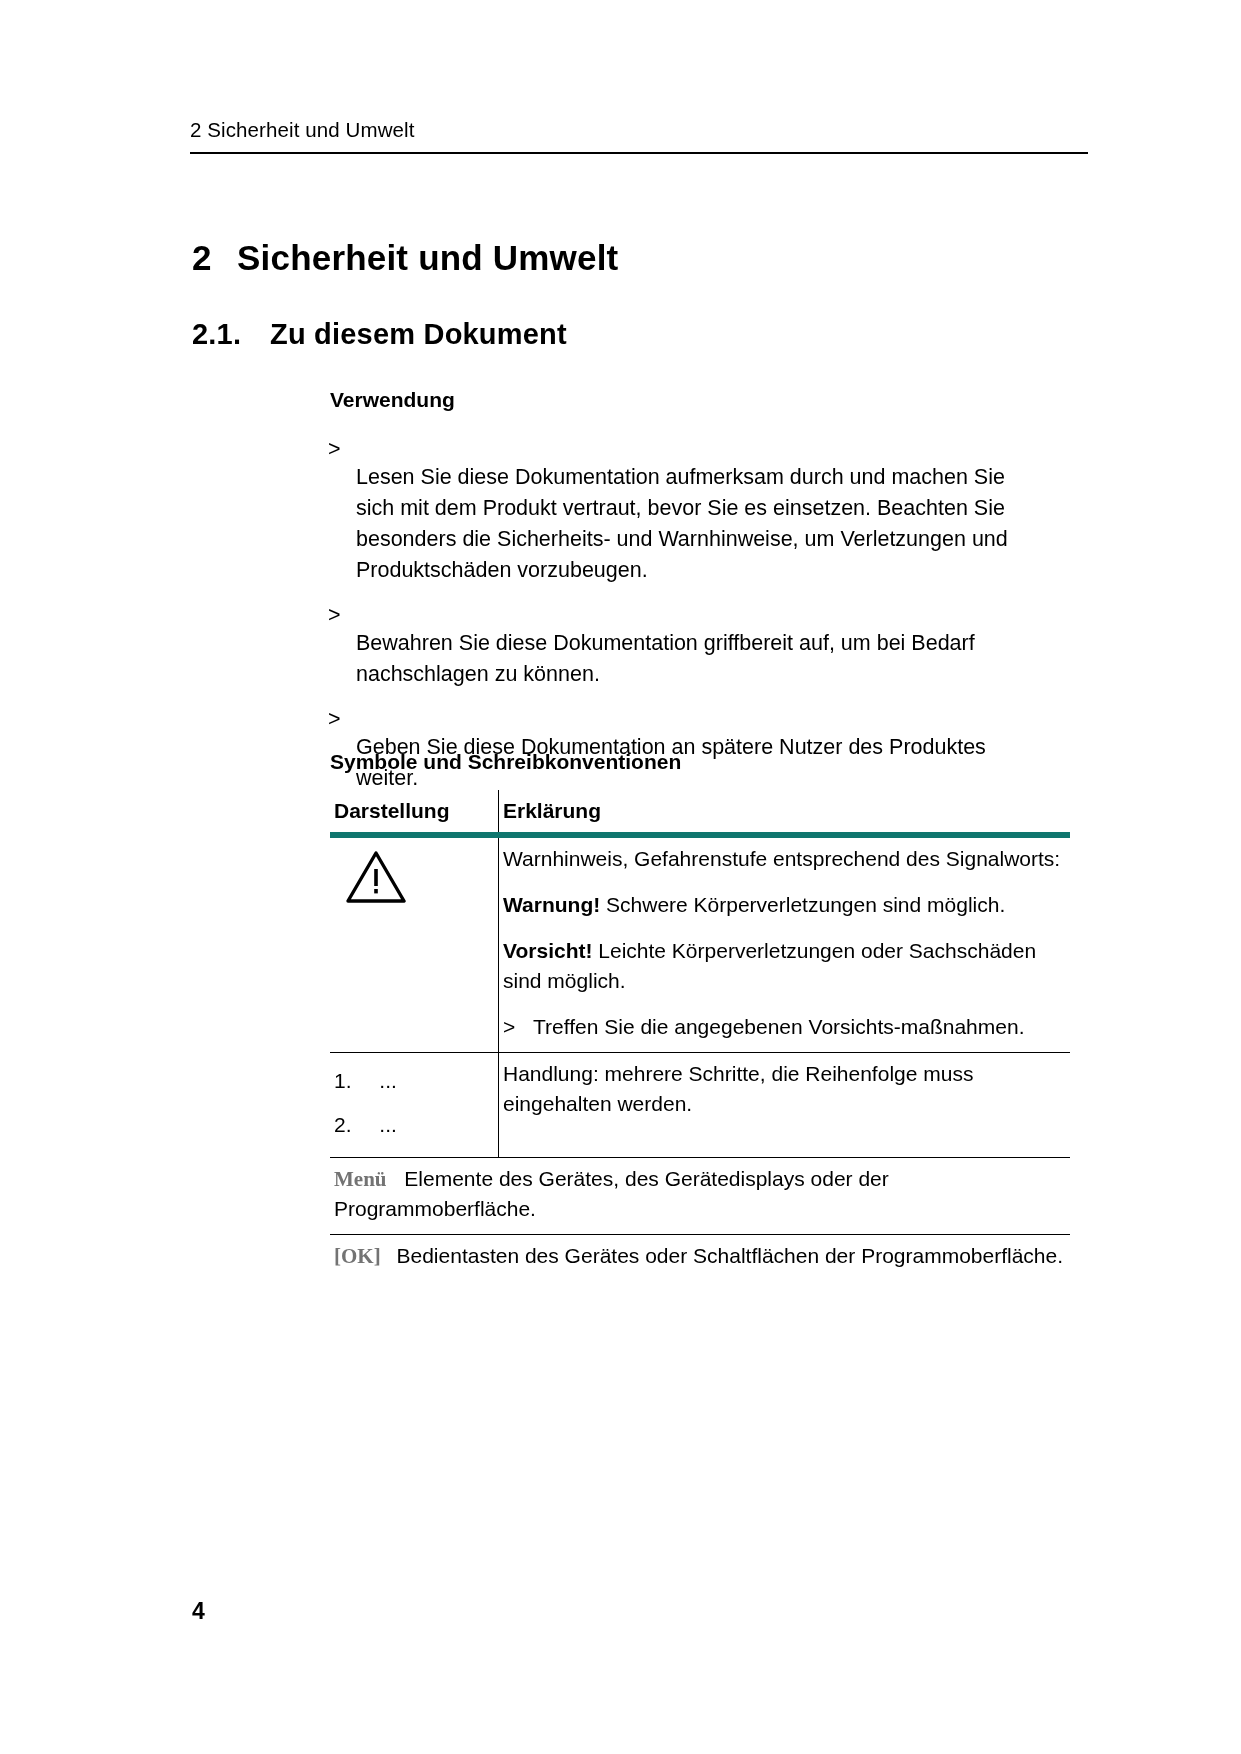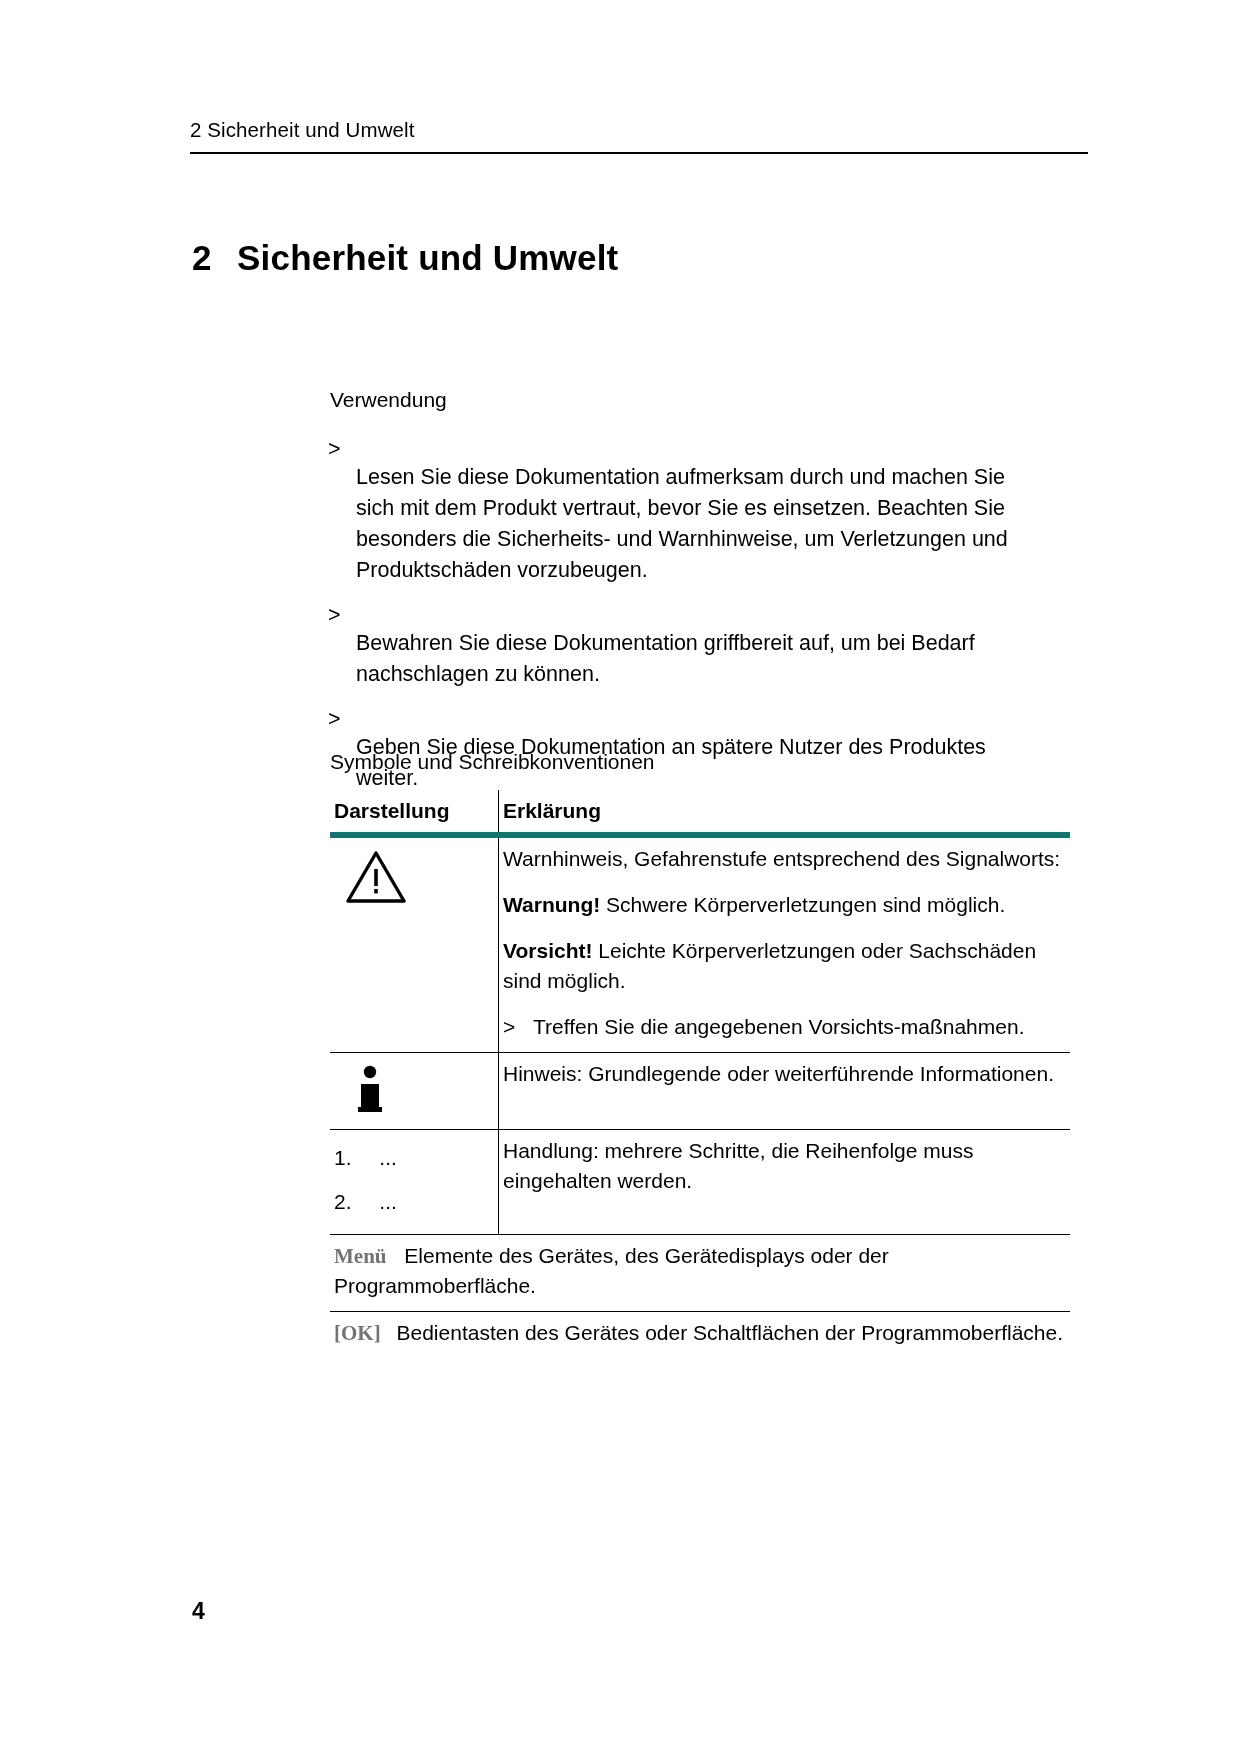--- a/index.html
+++ b/index.html
@@ -53,21 +53,21 @@
     left: 192px;
     top: 318px;
     font-size: 29px;
     font-weight: bold;
     letter-spacing: 0.2px;
   }
   .h2 .num { display: inline-block; width: 78px; }
   .h3 {
     position: absolute;
     font-size: 21px;
-    font-weight: normal;
+    font-weight: bold;
   }
   
   .list {
     position: absolute;
     left: 328px;
     top: 434px;
     width: 700px;
   }
   .li {
     display: flex;
@@ -145,20 +145,23 @@
 
 <div class="page">
 
   <div class="run-header">2 Sicherheit und Umwelt</div>
   <div class="header-rule"></div>
 
   <div class="h1">
     <span class="num">2</span><span>Sicherheit und Umwelt</span>
   </div>
 
+  <div class="h2">
+    <span class="num">2.1.</span><span>Zu diesem Dokument</span>
+  </div>
 
   <div class="h3" style="left:330px; top:388px;">Verwendung</div>
 
   <div class="list">
     <div class="li">
       <span class="marker">&gt;</span>
       <span class="txt">Lesen Sie diese Dokumentation aufmerksam durch und machen Sie sich mit dem Produkt vertraut, bevor Sie es einsetzen. Beachten Sie besonders die Sicherheits- und Warnhinweise, um Verletzungen und Produktschäden vorzubeugen.</span>
     </div>
     <div class="li">
       <span class="marker">&gt;</span>
@@ -191,29 +194,20 @@
           <p class="p-tbl">Warnhinweis, Gefahrenstufe entsprechend des Signalworts:</p>
           <p class="p-tbl"><b>Warnung!</b><span> Schwere Körperverletzungen sind möglich.</span></p>
           <p class="p-tbl"><b>Vorsicht!</b><span> Leichte Körperverletzungen oder Sachschäden sind möglich.</span></p>
           <div class="sub-li">
             <span class="m">&gt;</span>
             <span>Treffen Sie die angegebenen Vorsichts-maßnahmen.</span>
           </div>
         </td>
       </tr>
 
-      <tr class="row-line">
-        <td class="col-left">
-          <svg class="info" viewBox="0 0 44 54">
-            <circle cx="22" cy="9" r="6.2" fill="#000"></circle>
-            <path d="M13 21 L31 21 L31 44 L34 44 L34 49 L10 49 L10 44 L13 44 Z" fill="#000"></path>
-          </svg>
-        </td>
-        <td class="col-right">Hinweis: Grundlegende oder weiterführende Informationen.</td>
-      </tr>
 
       <tr class="row-line">
         <td class="col-left">
           <div class="step-num">
             <span>1.</span>
             <span style="padding-left:22px">...</span>
           </div>
           <div class="step-num">
             <span>2.</span>
             <span style="padding-left:22px">...</span>

